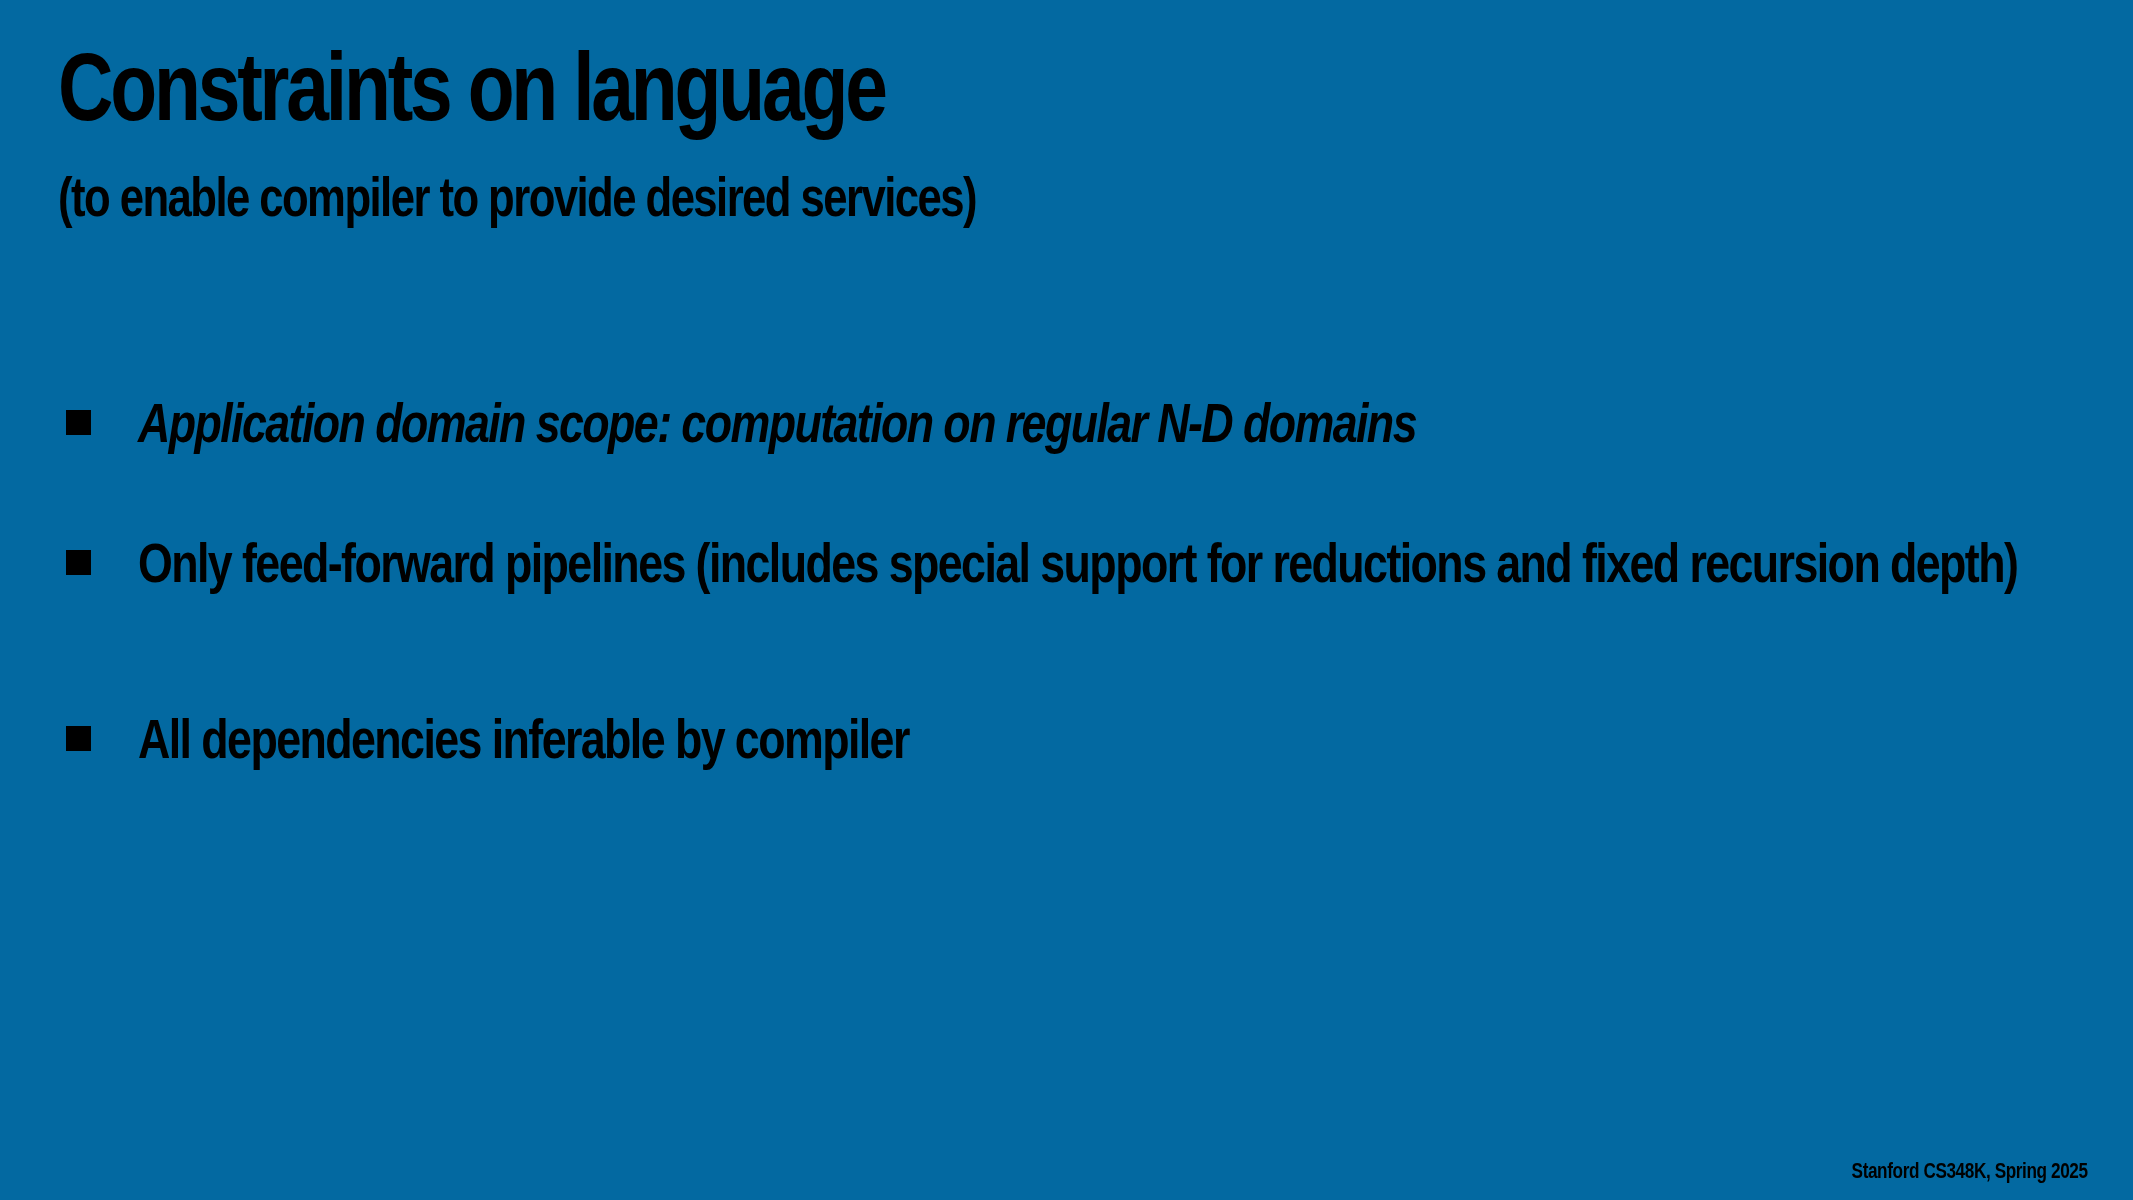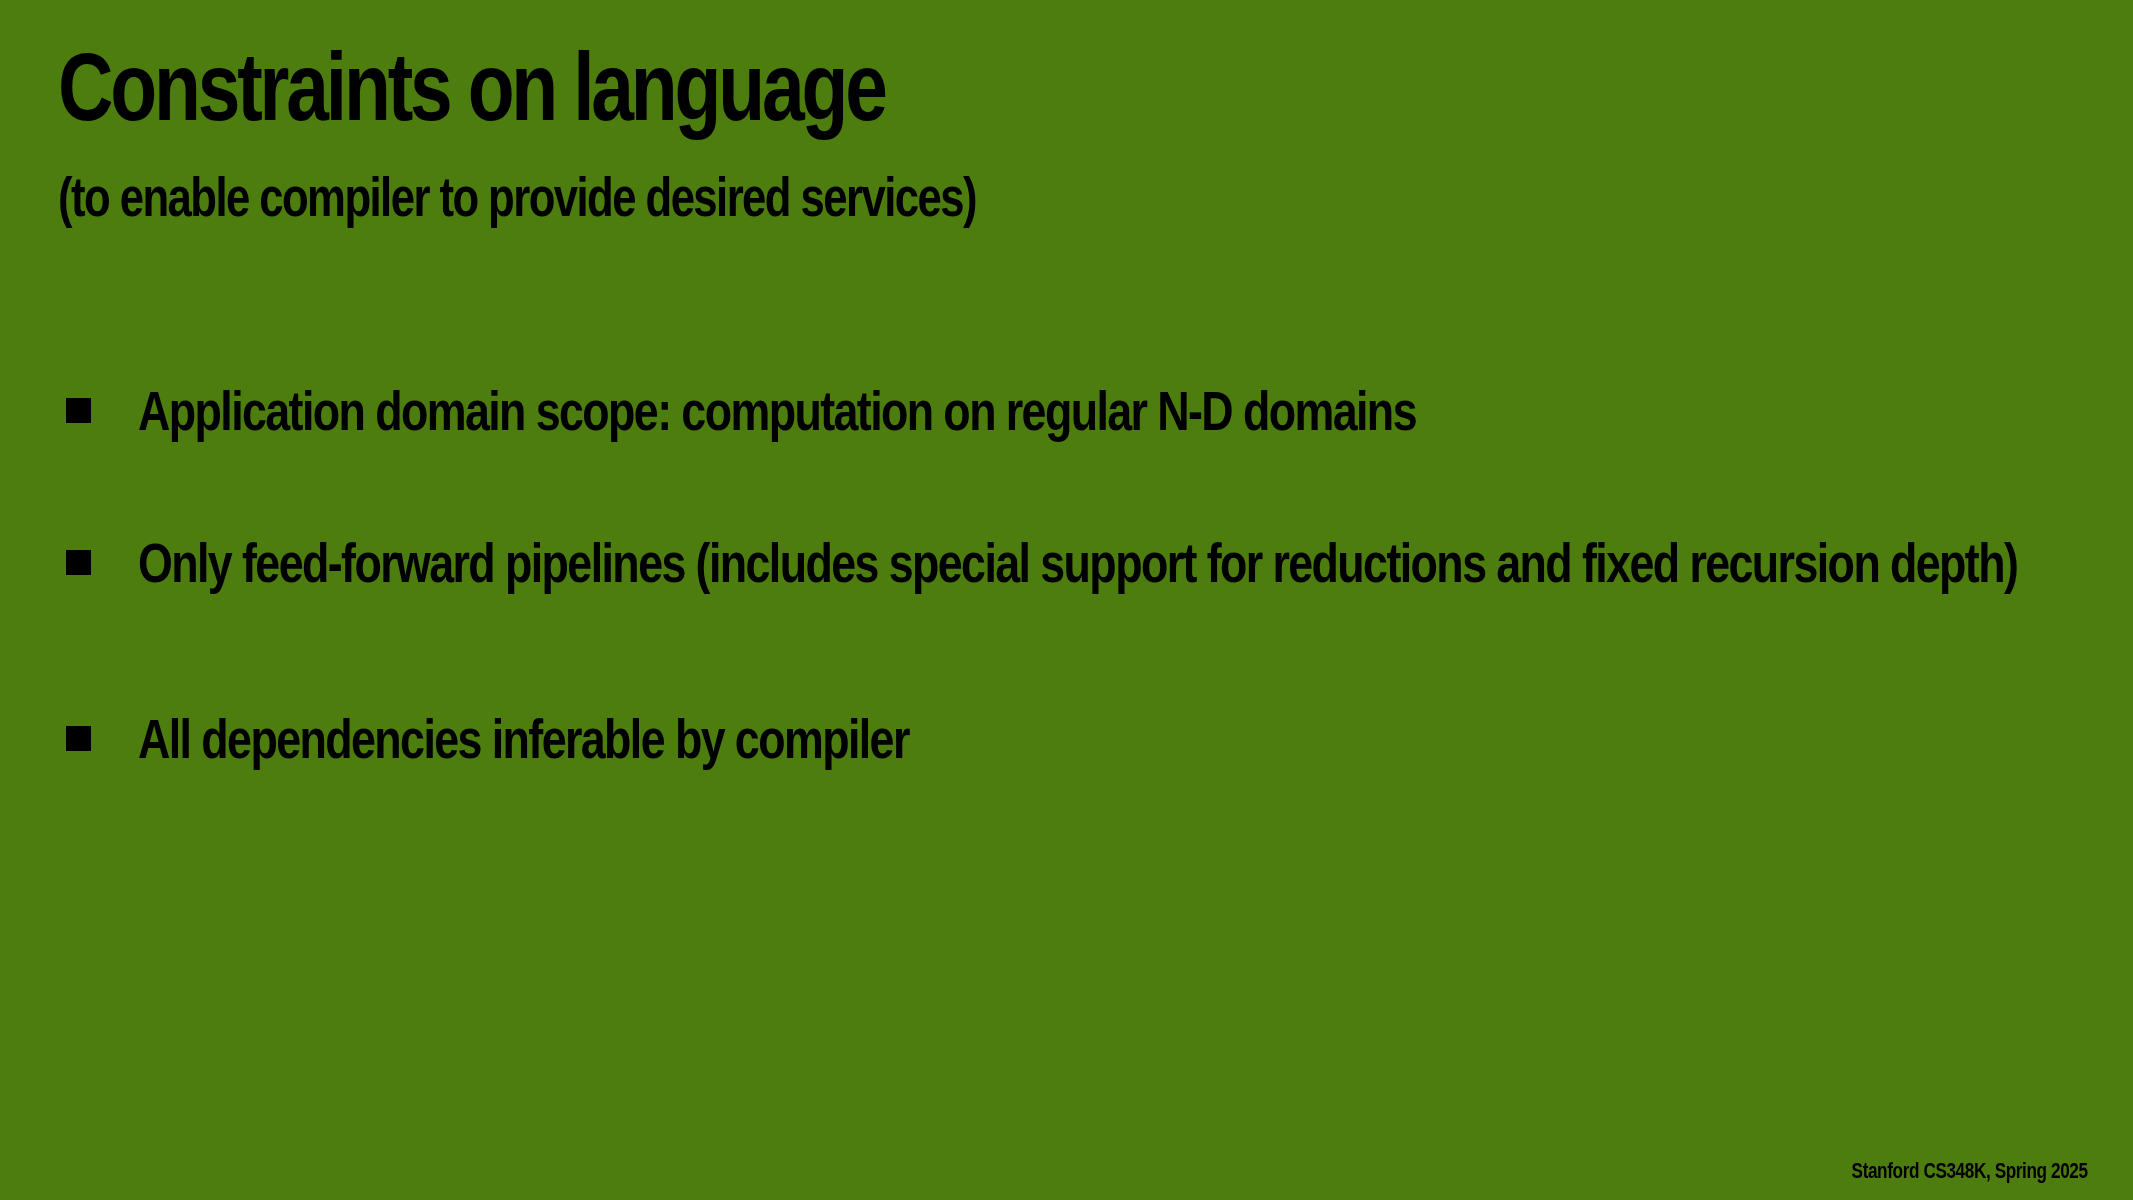--- a/index.html
+++ b/index.html
@@ -11,21 +11,21 @@
     width: 2133px;
     height: 1200px;
     position: relative;
     overflow: hidden;
     font-family: "Liberation Sans", sans-serif;
     color: #000000;
   }
   .slide {
     position: absolute;
     inset: 0;
-    background: #4d7c0f;
+    background: #0369a1;
   }
   .title {
     position: absolute;
     left: 58px;
     top: 34px;
     margin: 0;
     font-size: 96px;
     font-weight: 700;
     letter-spacing: -4px;
     line-height: 1.1;
@@ -71,21 +71,21 @@
   }
   .bullet-text {
     display: inline-block;
     font-size: 56px;
     font-weight: 700;
     letter-spacing: -2px;
     line-height: 1.1;
     transform: scaleX(0.80);
     transform-origin: left center;
   }
-  .b1 { top: 380px; }
+  .b1 { top: 392px; font-style: italic; }
   .b2 { top: 532px; }
   .b3 { top: 708px; }
   .footer {
     position: absolute;
     right: 45px;
     bottom: 16px;
     font-size: 22px;
     font-weight: 700;
     letter-spacing: -0.5px;
     transform: scaleX(0.78);

